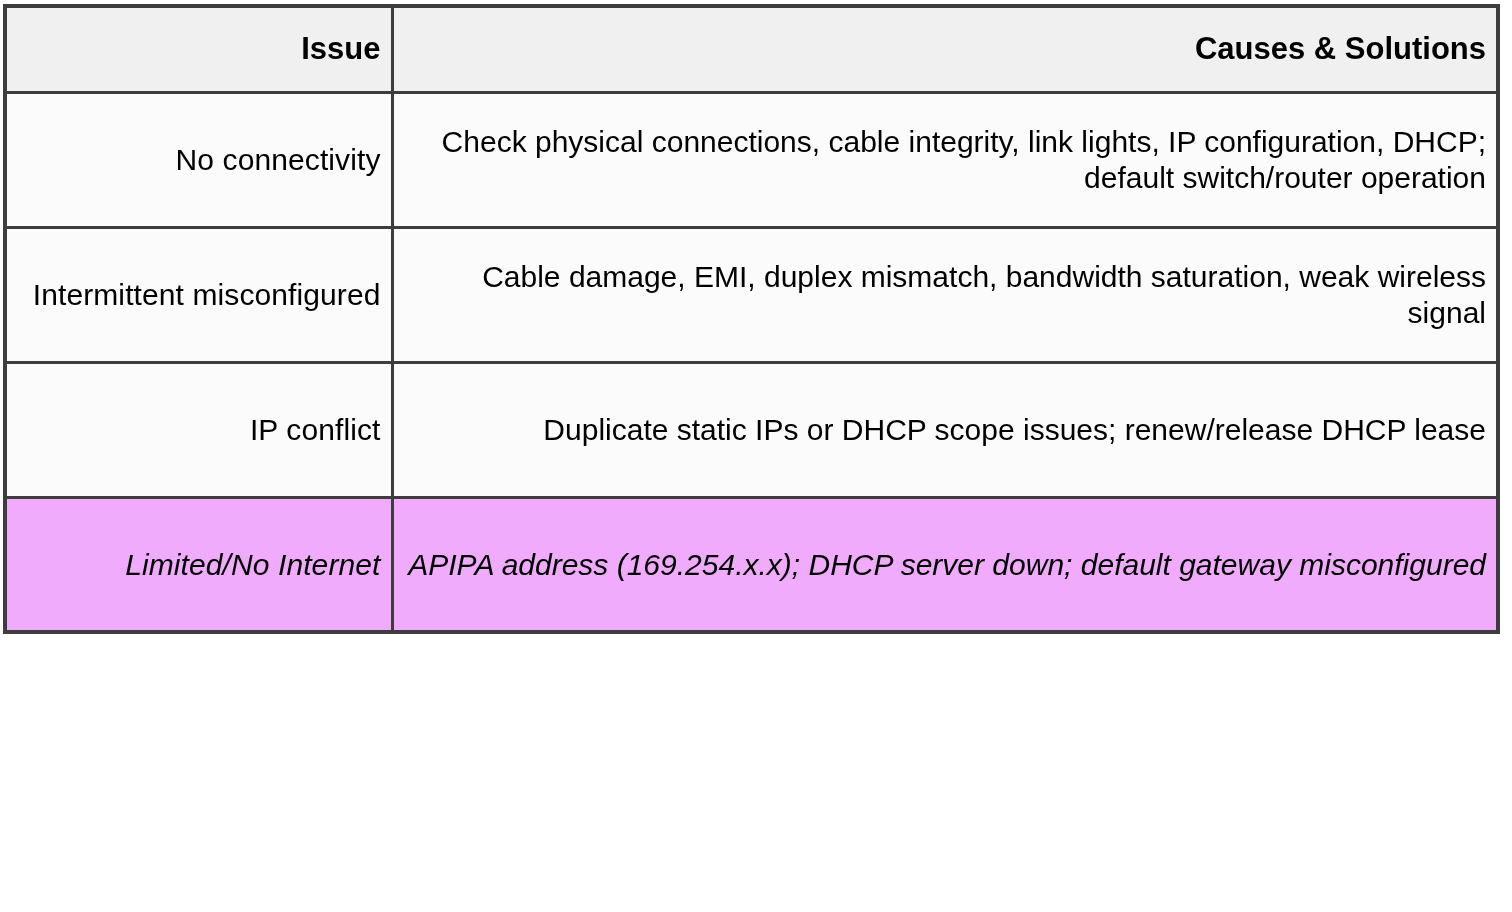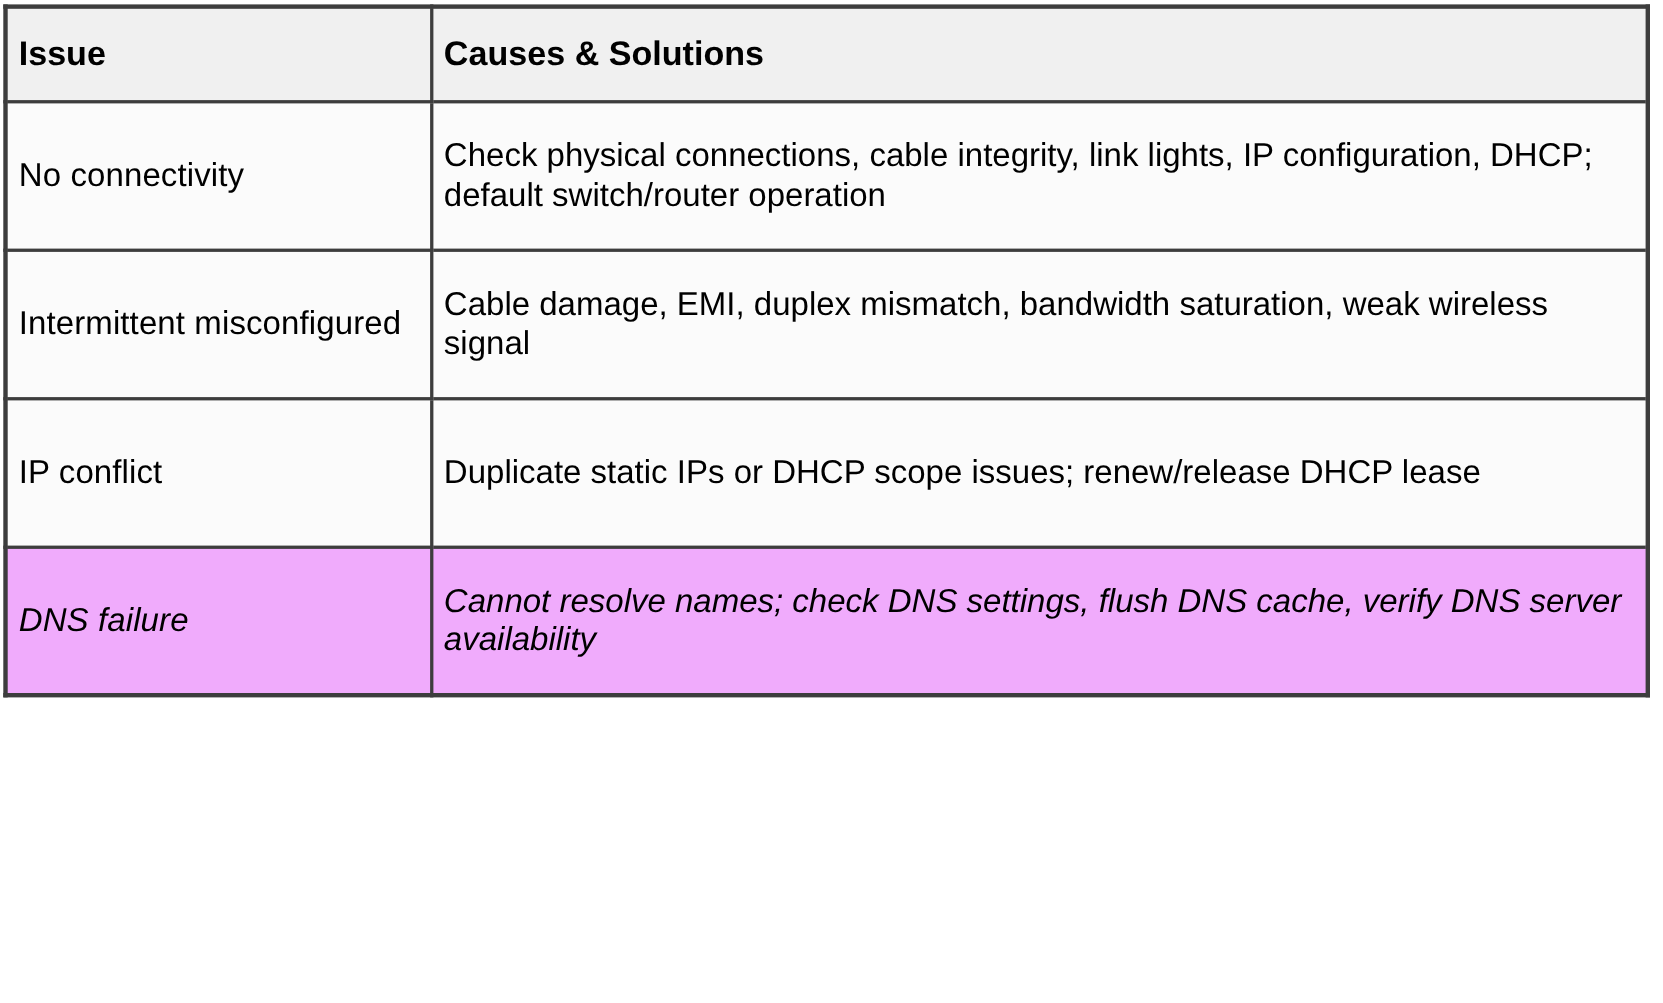--- a/index.html
+++ b/index.html
@@ -29,21 +29,21 @@
     table-layout: fixed;
     border: 4px solid #3d3d3d;
   }
 
   table.grid col.c-issue { width: 387px; }
   table.grid col.c-causes { width: 1106px; }
 
   table.grid th,
   table.grid td {
     border: 3px solid #3d3d3d;
-    text-align: left;
+    text-align: right;
     vertical-align: middle;
     color: #000000;
     padding: 6px 10px;
     box-sizing: border-box;
   }
 
   table.grid thead th {
     background: #f0f0f0;
     font-weight: bold;
     font-size: 31px;
@@ -96,18 +96,18 @@
       </tr>
       <tr>
         <td class="issue-cell">Intermittent misconfigured</td>
         <td class="causes-cell">Cable damage, EMI, duplex mismatch, bandwidth saturation, weak wireless signal</td>
       </tr>
       <tr>
         <td class="issue-cell">IP conflict</td>
         <td class="causes-cell">Duplicate static IPs or DHCP scope issues; renew/release DHCP lease</td>
       </tr>
       <tr>
-        <td class="issue-cell">DNS failure</td>
-        <td class="causes-cell">Cannot resolve names; check DNS settings, flush DNS cache, verify DNS server availability</td>
+        <td class="issue-cell">Limited/No Internet</td>
+        <td class="causes-cell">APIPA address (169.254.x.x); DHCP server down; default gateway misconfigured</td>
       </tr>
     </tbody>
   </table>
 </div>
 
 </body></html>

